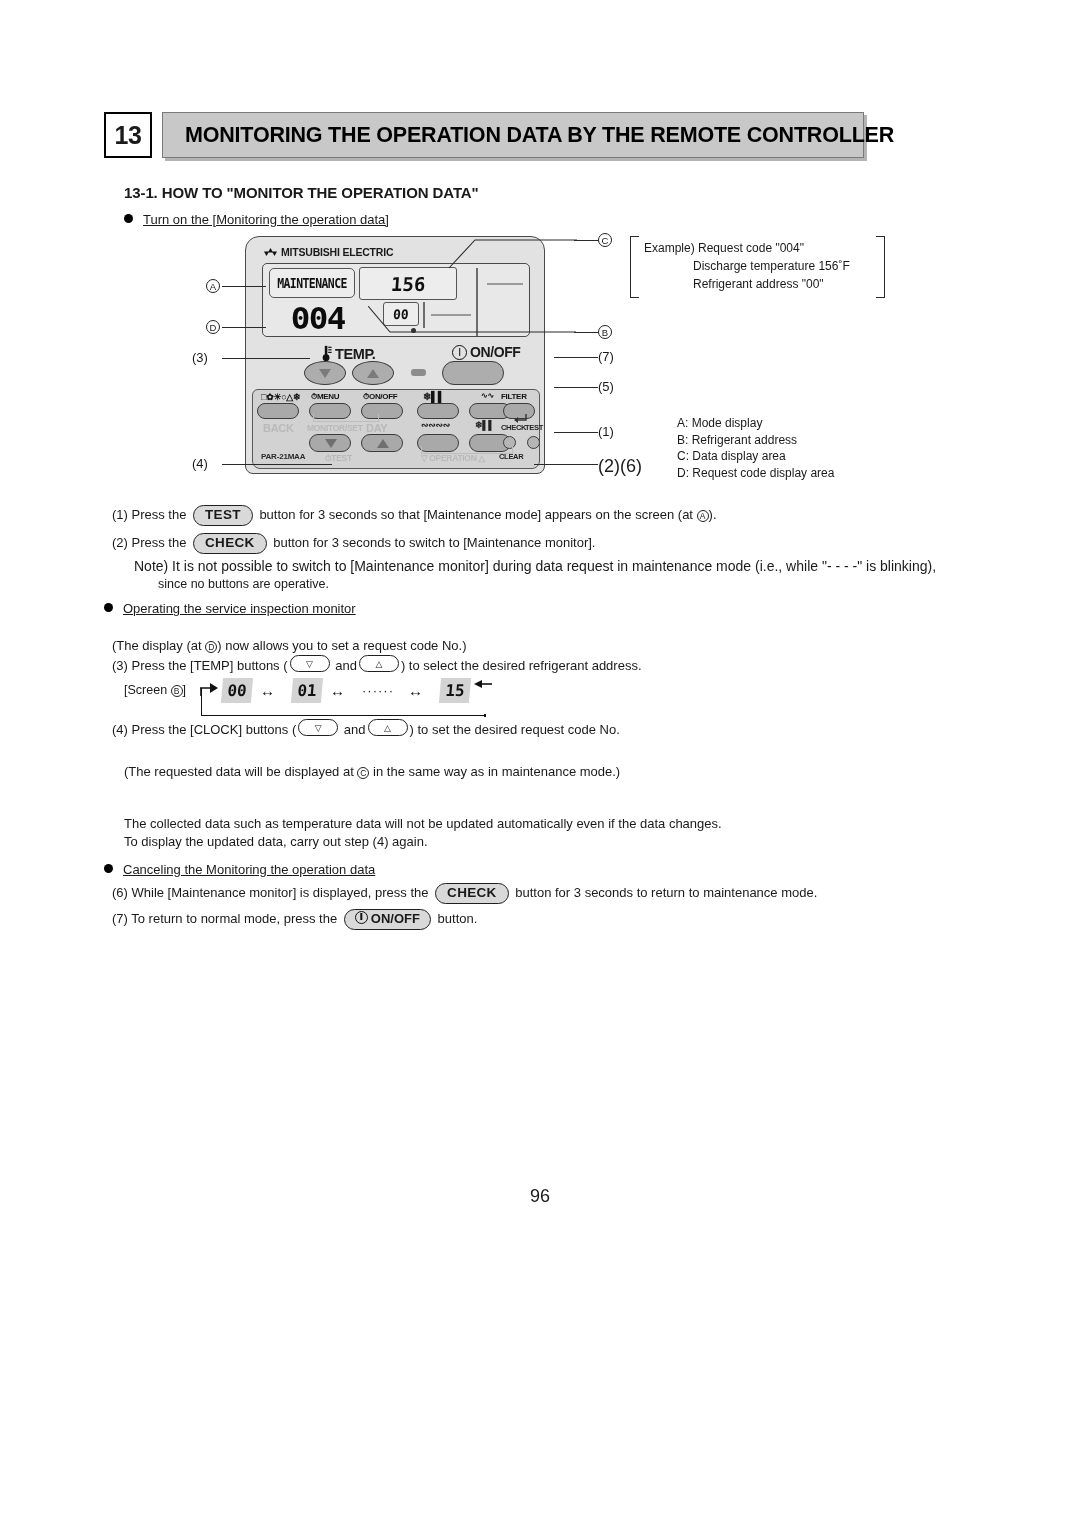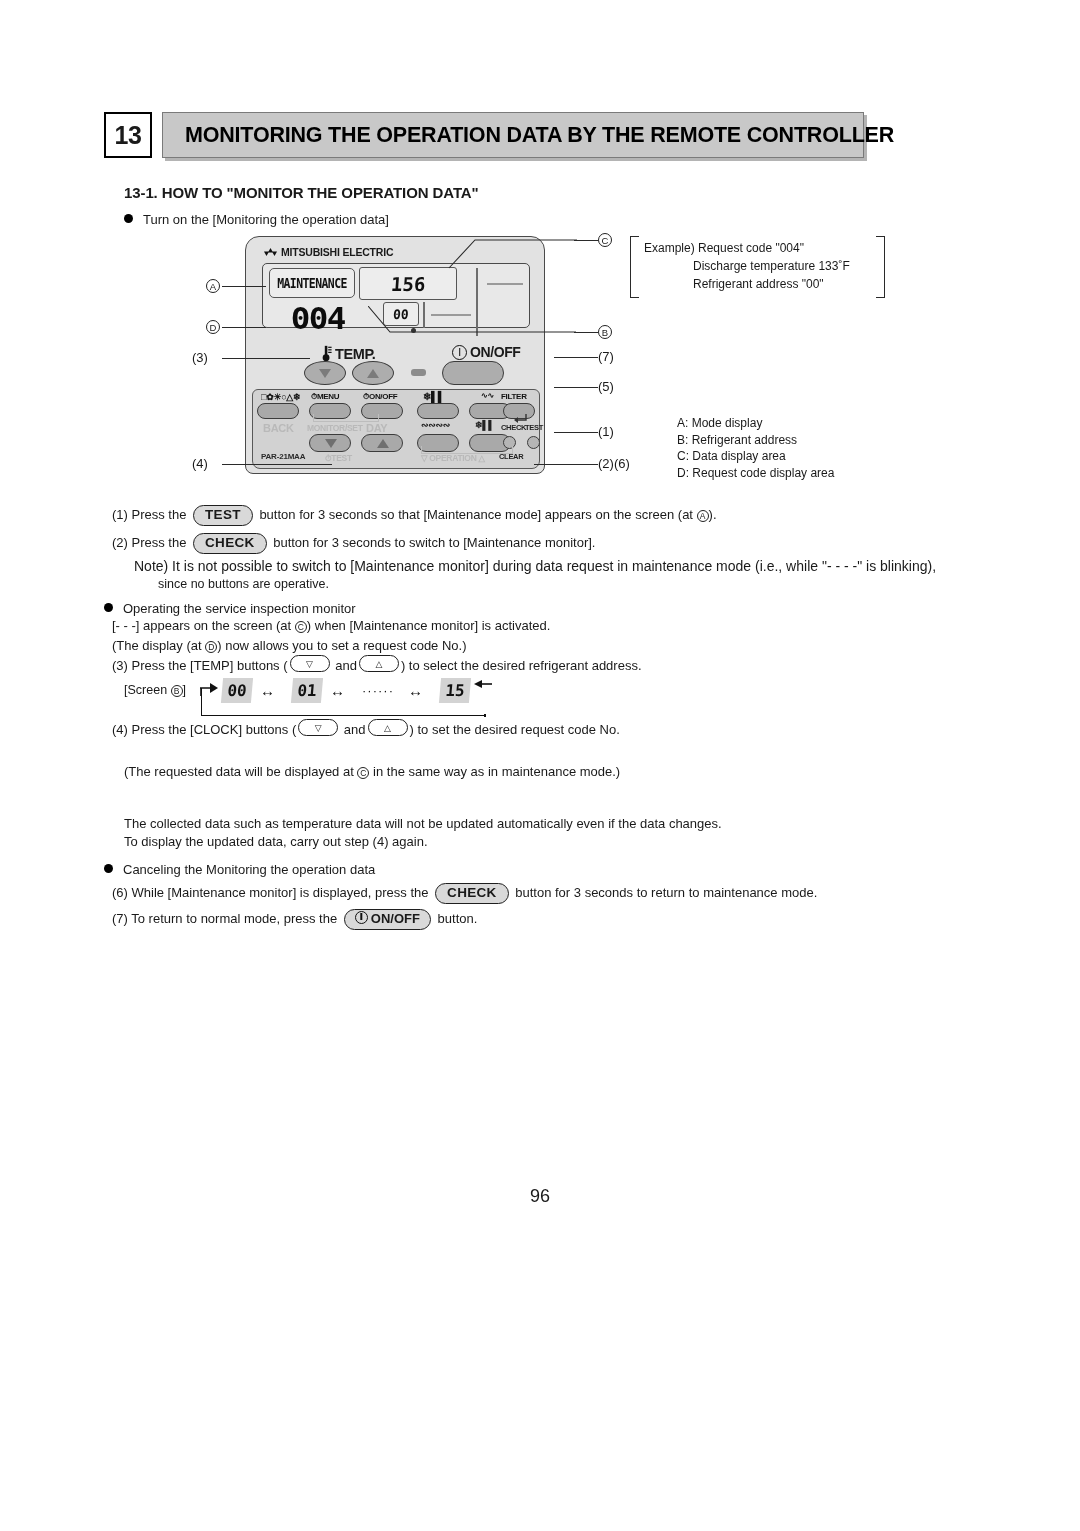--- a/index.html
+++ b/index.html
@@ -75,20 +75,21 @@
     top: 184px;
     font-size: 15px;
     font-weight: bold;
     letter-spacing: -0.1px;
     white-space: nowrap;
   }
   .bullet-line {
     position: absolute;
     font-size: 13px;
     white-space: nowrap;
+    text-decoration: underline;
   }
   .bullet-dot {
     display: inline-block;
     width: 9px; height: 9px;
     border-radius: 50%;
     background: #000;
     margin-right: 10px;
     vertical-align: 1px;
   }
 
@@ -135,21 +136,21 @@
     gap: 4px;
   }
   .brand-mark { width: 13px; height: 10px; display:block; }
 
   
   .lcd {
     position: absolute;
     left: 16px;
     top: 26px;
     width: 268px;
-    height: 65px;
+    height: 74px;
     background: #e8e8e8;
     border: 1.4px solid #4a4a4a;
     border-radius: 5px;
     box-sizing: border-box;
   }
   .lcd-mode {
     position: absolute;
     left: 6px; top: 4px;
     width: 86px; height: 30px;
     background: #ededed;
@@ -720,28 +721,28 @@
 
     <div class="callout-label" style="left:408px; top:121px; font-size:13px;">(7)</div>
     <div class="lead" style="left:364px; top:129px; width:44px;"></div>
 
     <div class="callout-label" style="left:408px; top:151px; font-size:13px;">(5)</div>
     <div class="lead" style="left:364px; top:159px; width:44px;"></div>
 
     <div class="callout-label" style="left:408px; top:196px; font-size:13px;">(1)</div>
     <div class="lead" style="left:364px; top:204px; width:44px;"></div>
 
-    <div class="callout-label" style="left:408px; top:228px; font-size:13px;">(2)(6)</div>
+    <div class="callout-label" style="left:408px; top:228px; font-size:18px;">(2)(6)</div>
     <div class="lead" style="left:344px; top:236px; width:64px;"></div>
 
     <div class="example-box">
       <div class="brk brk-l"></div>
       <div class="brk brk-r"></div>
       <div class="ex-line" style="left:14px; top:5px;">Example)  Request code  "004"</div>
-      <div class="ex-line" style="left:63px; top:23px;">Discharge temperature 133˚F</div>
+      <div class="ex-line" style="left:63px; top:23px;">Discharge temperature 156˚F</div>
       <div class="ex-line" style="left:63px; top:41px;">Refrigerant address "00"</div>
     </div>
   </div>
 
   <div class="legend">
     <div>A: Mode display</div>
     <div>B: Refrigerant address</div>
     <div>C: Data display area</div>
     <div>D: Request code display area</div>
   </div>
@@ -759,24 +760,20 @@
     <span>button for 3 seconds to switch to [Maintenance monitor].</span>
   </div>
 
   <div class="step" style="left:134px; top:557px; font-size:14px;">Note) It is not possible to switch to [Maintenance monitor] during data request in maintenance mode (i.e., while "- - - -" is blinking),</div>
   <div class="step" style="left:158px; top:575px; font-size:12.5px;">since no buttons are operative.</div>
 
   <div class="bullet-line" style="left:104px; top:601px;">
     <span class="bullet-dot"></span><span>Operating the service inspection monitor</span>
   </div>
 
-  <div class="step" style="left:112px; top:617px;">
-    <span>[- - -] appears on the screen (at</span>
-    <span class="inline-circ">C</span><span>) when [Maintenance monitor] is activated.</span>
-  </div>
 
   <div class="step" style="left:112px; top:637px;">
     <span>(The display (at</span>
     <span class="inline-circ">D</span><span>) now allows you to set a request code No.)</span>
   </div>
 
   <div class="step" style="left:112px; top:655px;">
     <span>(3) Press the [TEMP] buttons (</span><span class="arrow-key"><span class="g">▽</span></span>
     <span>and</span><span class="arrow-key"><span class="g">△</span></span><span>) to select the desired refrigerant address.</span>
   </div>

